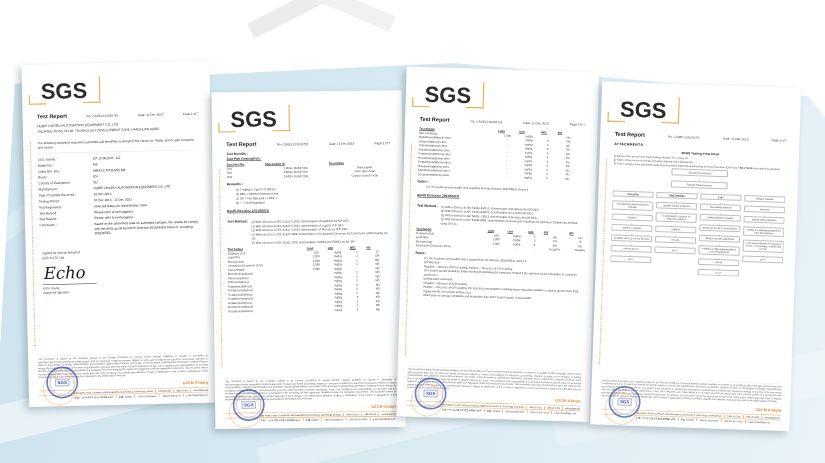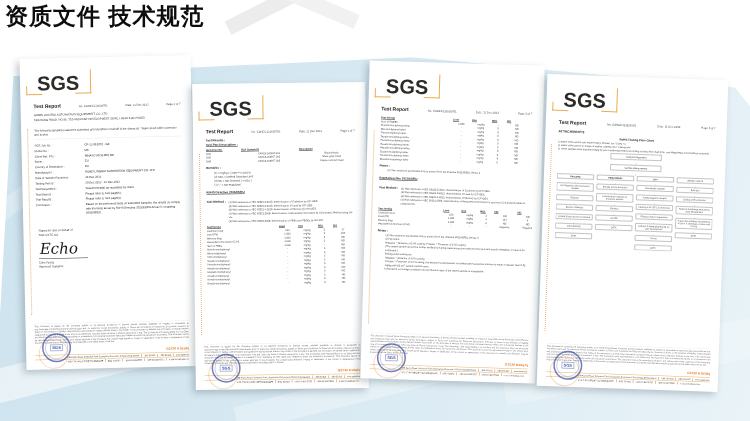--- a/index.html
+++ b/index.html
@@ -111,21 +111,20 @@
 
 <div class="stage">
   <div class="bg-blue"></div>
   <div class="streak s1"></div>
   <div class="streak s2"></div>
   <div class="streak s3"></div>
   <div class="streak s4"></div>
   <div class="chev c1"></div>
   <div class="chev c2"></div>
 
-  <div class="page-title">资质文件 技术规范</div>
 
   <div class="paper p1">
       <div class="paper-inner" id="inner1">
         <div class="logo-row"><div class="sgs-logo">SGS</div></div>
         <div class="hdr">
           <span class="hdr-title">Test Report</span>
           <span class="hdr-no">No. CANEC131626701</span>
           <span class="hdr-date">Date: 11 Dec 2013</span>
           <span class="hdr-page">Page 1 of 7</span>
         </div>

